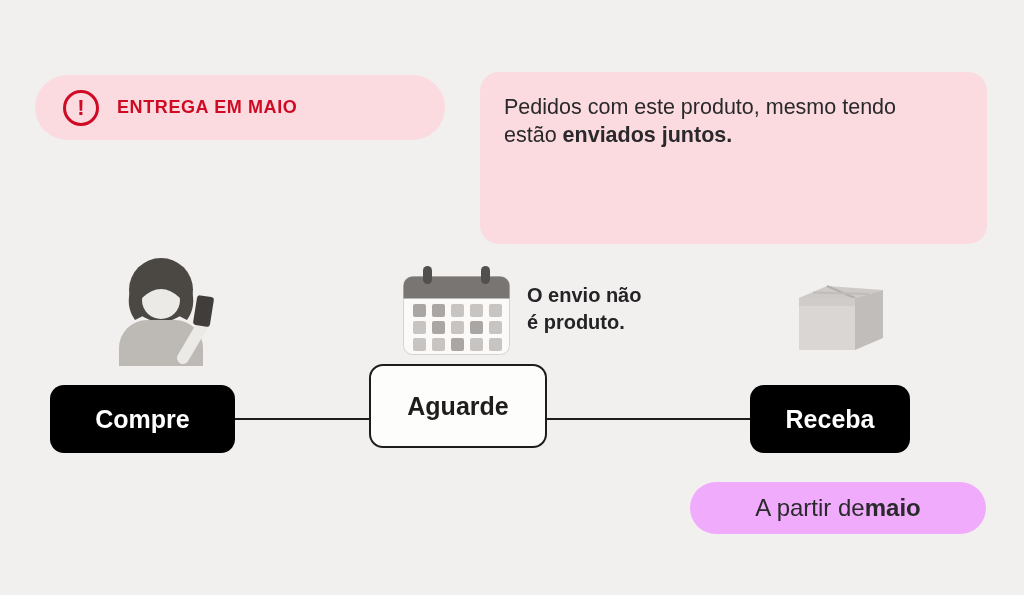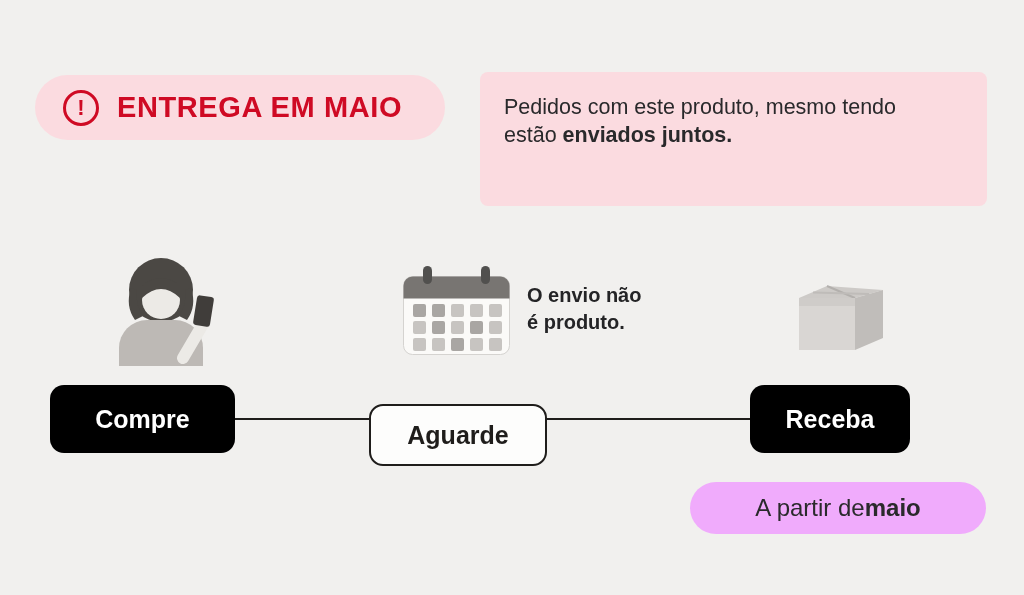--- a/index.html
+++ b/index.html
@@ -21,28 +21,28 @@
     padding-left:28px;box-sizing:border-box;
   }
   .alert-icon{
     width:36px;height:36px;box-sizing:border-box;
     border:3px solid #cf0a24;border-radius:50%;
     display:flex;align-items:center;justify-content:center;
     color:#cf0a24;font-weight:bold;font-size:22px;line-height:1;
     flex:0 0 auto;
   }
   .alert-label{
-    color:#cf0a24;font-weight:bold;font-size:29px;letter-spacing:.6px;
+    color:#cf0a24;font-weight:bold;font-size:18px;letter-spacing:.6px;
     white-space:nowrap;
   }
 
   
   .info-box{
-    position:absolute;left:480px;top:72px;width:507px;height:134px;
-    background:#fbdbe0;border-radius:8px;box-sizing:border-box;
+    position:absolute;left:480px;top:72px;width:507px;height:172px;
+    background:#fbdbe0;border-radius:19px;box-sizing:border-box;
     padding:21px 24px;
     font-size:21.5px;line-height:1.32;color:#29292b;
   }
   .info-box .line{display:block;}
   .info-box .bold{font-weight:bold;}
 
   
   .illus{position:absolute;display:block;}
   .illus-woman{left:85px;top:252px;width:150px;height:114px;}
   .illus-calendar{left:403px;top:266px;width:107px;height:90px;}
@@ -57,21 +57,21 @@
   
   .step-btn{
     position:absolute;height:68px;border-radius:14px;
     display:flex;align-items:center;justify-content:center;
     font-size:25px;font-weight:bold;box-sizing:border-box;
     cursor:pointer;border:none;
   }
   .step-dark{background:#000000;color:#ffffff;}
   .step-light{background:#fdfdfc;color:#1f1d1b;border:2px solid #1f1d1b;}
   .btn-compre{left:50px;top:385px;width:185px;}
-  .btn-aguarde{left:369px;top:404px;width:178px;height:62px;}
+  .btn-aguarde{left:369px;top:364px;width:178px;height:84px;}
   .btn-receba{left:750px;top:385px;width:160px;text-align:center;}
 
   .connector{
     position:absolute;top:418px;height:2px;background:#1f1d1b;
   }
   .connector-1{left:235px;width:134px;}
   .connector-2{left:547px;width:203px;}
 
   
   .avail-pill{

